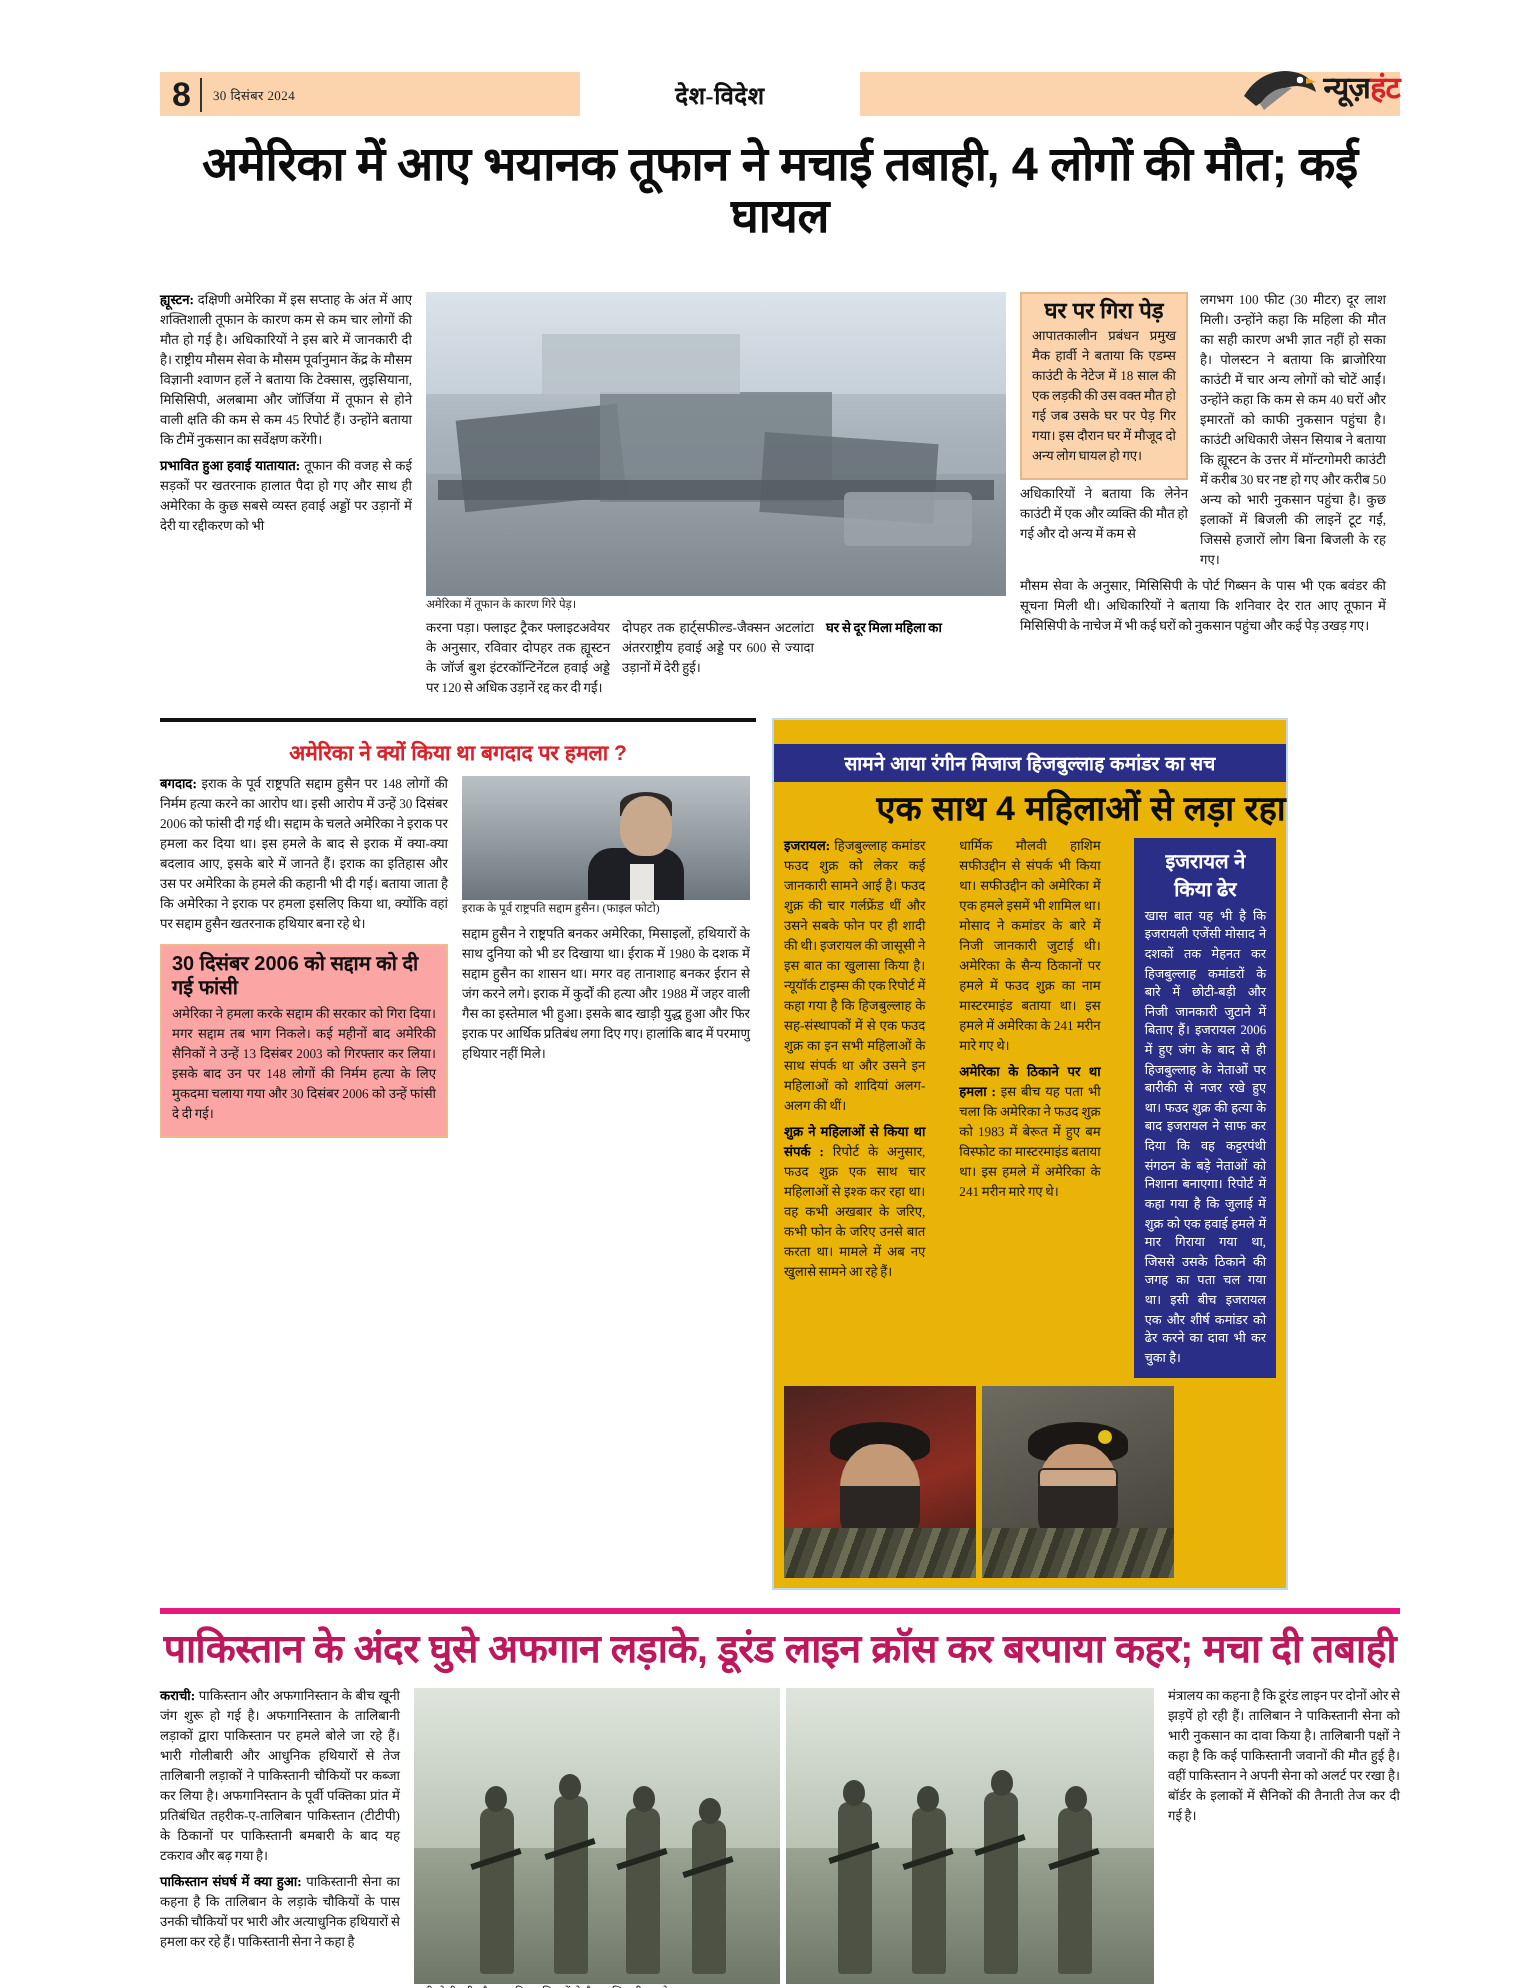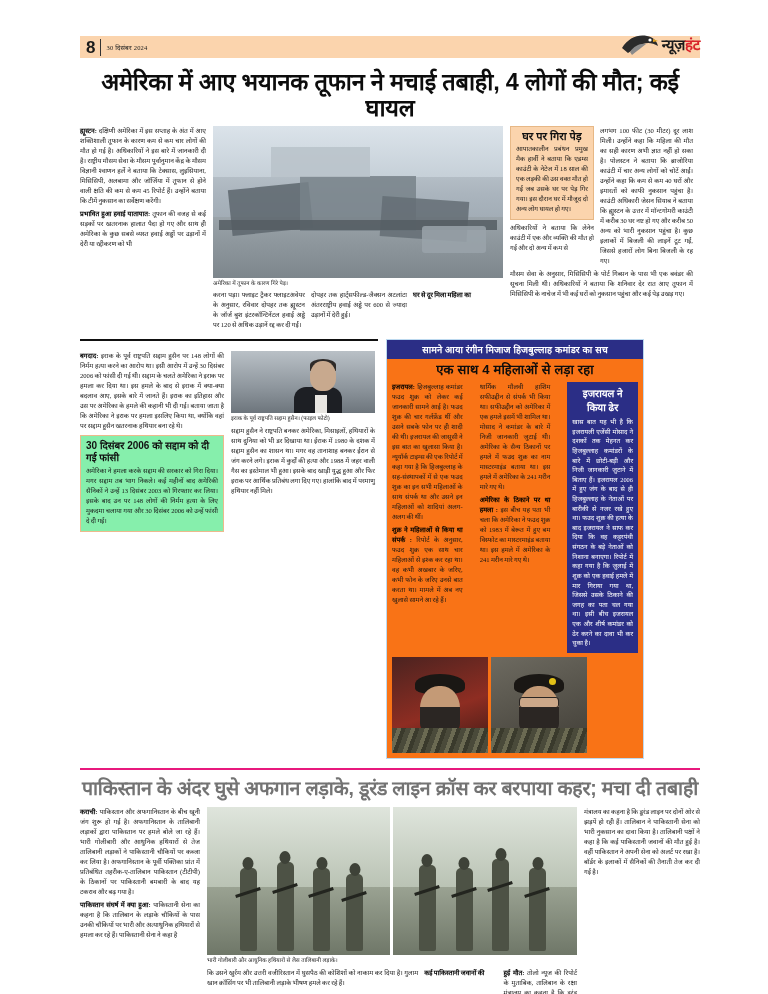--- a/index.html
+++ b/index.html
@@ -45,30 +45,30 @@
     flex:1 1 auto;background:#fbd4ad;height:22px;position:relative;
   }
   .logo-wrap{
     position:absolute;right:0;top:-8px;height:34px;display:flex;align-items:center;
   }
   .logo-bird{
     width:40px;height:26px;position:relative;margin-right:2px;
   }
   .logo-text{
     font-size:15px;font-weight:700;letter-spacing:-.3px;line-height:1;
-    font-family:Liberation Serif, serif;
+    font-family:Liberation Mono, monospace;
   }
   .logo-text .b1{color:#1b1b1b;}
   .logo-text .b2{color:#d8232a;}
 
   
   .h-main{
     font-family:"Liberation Sans","DejaVu Sans",sans-serif;
     font-weight:700;font-size:23.5px;line-height:1.12;color:#0c0c0c;
-    text-align:center;margin:7px 0 4px;letter-spacing:-.2px;
+    text-align:center;margin:7px 0 24px;letter-spacing:-.2px;
   }
   .ribbon{
     background:#14459b;color:#fff;text-align:center;
     font-family:"Liberation Sans","DejaVu Sans",sans-serif;
     font-weight:700;font-size:11px;padding:4px 4px 5px;line-height:1.1;
     border:1px solid #0d2f70;
   }
 
   
   .body-txt{
@@ -104,22 +104,22 @@
   }
   .boxhead .bt{
     font-family:"Liberation Sans","DejaVu Sans",sans-serif;
     font-weight:700;font-size:11px;color:#111;text-align:center;
     margin-bottom:2px;line-height:1.1;
   }
 
   
   .mid{display:flex;gap:8px;margin-top:9px;align-items:flex-start;}
   .mid-left{width:298px;}
-  .mid-right{width:258px;background:#f97316;border:1px solid #bcd9ef;
-    box-sizing:border-box;padding:0 0 5px;}
+  .mid-right{width:258px;background:#eab308;border:1px solid #bcd9ef;
+    box-sizing:border-box;padding:12px 0 5px;}
 
   .h-sec{
     font-family:"Liberation Sans","DejaVu Sans",sans-serif;
     font-weight:700;font-size:20px;line-height:1.12;color:#0c0c0c;
     text-align:center;letter-spacing:-.2px;
   }
   .h-sub-red{
     font-family:"Liberation Sans","DejaVu Sans",sans-serif;
     font-weight:700;font-size:10.5px;color:#d8232a;text-align:center;
     margin-top:3px;
@@ -133,37 +133,37 @@
     width:144px;height:62px;position:relative;overflow:hidden;
     background:linear-gradient(180deg,#9fa6ad,#7a828a);
   }
   .sp-bg{position:absolute;inset:0;background:linear-gradient(180deg,#b9c0c6 0%,#8d959c 60%,#6d757c 100%);}
   .sp-head{position:absolute;left:55%;top:16%;width:26px;height:30px;border-radius:48% 48% 42% 42%;background:#c8a98e;}
   .sp-hair{position:absolute;left:55%;top:13%;width:26px;height:12px;border-radius:50% 50% 0 0;background:#2e2a28;}
   .sp-body{position:absolute;left:44%;bottom:0;width:48px;height:26px;background:#1d1f24;border-radius:12px 12px 0 0;}
   .sp-shirt{position:absolute;left:58%;bottom:0;width:12px;height:18px;background:#e8e6e2;}
 
   .orangebox{
-    background:#86efac;border:1px solid #edba8c;padding:4px 5px 5px;
+    background:#fca5a5;border:1px solid #edba8c;padding:4px 5px 5px;
     box-sizing:border-box;margin-top:4px;
   }
   .orangebox .obt{
     font-family:"Liberation Sans","DejaVu Sans",sans-serif;
     font-weight:700;font-size:10px;color:#111;line-height:1.15;margin-bottom:3px;
   }
 
   .blue-ribbon{
     background:#2b2e86;color:#fff;text-align:center;
     font-family:"Liberation Sans","DejaVu Sans",sans-serif;
     font-weight:700;font-size:9.5px;padding:3px 4px;letter-spacing:.1px;
   }
   .h-sec2{
     font-family:"Liberation Sans","DejaVu Sans",sans-serif;
-    font-weight:700;font-size:13px;line-height:1.15;color:#0c0c0c;
-    text-align:center;letter-spacing:.2px;margin-top:4px;
+    font-weight:700;font-size:17px;line-height:1.15;color:#0c0c0c;
+    text-align:right;letter-spacing:.2px;margin-top:4px;
   }
   .mr-cols{display:flex;gap:17px;padding:0 5px;margin-top:4px;}
   .mr-cols .rc{width:96px;}
 
   .navybox{
     background:#2b2e86;color:#fff;padding:4px 5px 5px;box-sizing:border-box;
   }
   .navybox .nbt{
     font-family:"Liberation Sans","DejaVu Sans",sans-serif;
     font-weight:700;font-size:10px;text-align:center;margin-bottom:3px;
@@ -185,21 +185,21 @@
   .beret-dot{position:absolute;left:60%;top:22%;width:7px;height:7px;border-radius:50%;background:#e3c117;}
   .glasses{position:absolute;left:50%;top:42%;transform:translateX(-50%);
     width:38px;height:9px;border:1.3px solid #2b2623;border-radius:3px;background:rgba(255,255,255,.14);}
   .uniform{position:absolute;left:0;bottom:0;width:100%;height:26%;
     background:repeating-linear-gradient(110deg,#4a4a3a 0 5px,#6b6a52 5px 9px,#3a3a2c 9px 13px);}
 
   
   .divider{height:2.5px;background:#e8197d;margin:9px 0 8px;}
   .h-bottom{
     font-family:"Liberation Sans","DejaVu Sans",sans-serif;
-    font-weight:700;font-size:19.5px;line-height:1.12;color:#737373;
+    font-weight:700;font-size:19.5px;line-height:1.12;color:#be185d;
     text-align:center;letter-spacing:-.2px;
   }
   .bot{display:flex;gap:7px;margin-top:7px;}
   .bot .b1{width:120px;}
   .bot .b2{width:370px;}
   .bot .b3{width:116px;}
   .bot-photos{display:flex;gap:3px;}
   .bphoto{height:148px;position:relative;overflow:hidden;
     background:linear-gradient(180deg,#c9d2c4,#8d978a);}
   .bphoto .bsky{position:absolute;inset:0 0 45% 0;background:linear-gradient(180deg,#dfe5dc,#b9c2b3);}
@@ -216,20 +216,23 @@
 <body>
 
 <div class="page">
   <div class="inner">
 
     <div class="masthead">
       <div class="mh-left">
         <span class="pg-num">8</span>
         <span class="pg-date">30 दिसंबर 2024</span>
       </div>
+      <div class="mh-mid">
+        <span>देश-विदेश</span>
+      </div>
       <div class="mh-right">
         <div class="logo-wrap">
           <span class="logo-bird">
             <svg width="40" height="26" viewBox="0 0 40 26">
               <path d="M2 16 C8 6, 18 2, 27 4 C33 5, 37 9, 38 14 C33 11, 28 10, 23 12 C18 14, 13 18, 8 21 Z" fill="#2b2b2b"></path>
               <path d="M10 20 C14 14, 20 11, 26 12 C22 15, 17 19, 12 23 Z" fill="#8a8a8a"></path>
               <circle cx="30" cy="8" r="1.6" fill="#fff"></circle>
               <path d="M33 7 L38 9 L33 10 Z" fill="#e0a020"></path>
             </svg>
           </span>
@@ -288,20 +291,21 @@
             <p class="body-txt" style="margin:0;">लगभग 100 फीट (30 मीटर) दूर लाश मिली। उन्होंने कहा कि महिला की मौत का सही कारण अभी ज्ञात नहीं हो सका है। पोलस्टन ने बताया कि ब्राजोरिया काउंटी में चार अन्य लोगों को चोटें आईं। उन्होंने कहा कि कम से कम 40 घरों और इमारतों को काफी नुकसान पहुंचा है। काउंटी अधिकारी जेसन सियाब ने बताया कि ह्यूस्टन के उत्तर में मॉन्टगोमरी काउंटी में करीब 30 घर नष्ट हो गए और करीब 50 अन्य को भारी नुकसान पहुंचा है। कुछ इलाकों में बिजली की लाइनें टूट गईं, जिससे हजारों लोग बिना बिजली के रह गए।</p>
           </div>
         </div>
         <p class="body-txt" style="margin:3px 0 0;">मौसम सेवा के अनुसार, मिसिसिपी के पोर्ट गिब्सन के पास भी एक बवंडर की सूचना मिली थी। अधिकारियों ने बताया कि शनिवार देर रात आए तूफान में मिसिसिपी के नाचेज में भी कई घरों को नुकसान पहुंचा और कई पेड़ उखड़ गए।</p>
       </div>
     </div>
 
     <div class="mid">
 
       <div class="mid-left rule-top" style="padding-top:5px;">
+        <div class="h-sub-red">अमेरिका ने क्यों किया था बगदाद पर हमला ?</div>
 
         <div class="mid-cols">
           <div class="mc">
             <p class="body-txt" style="margin:0;">
               <b>बगदाद:</b>
               <span>इराक के पूर्व राष्ट्रपति सद्दाम हुसैन पर 148 लोगों की निर्मम हत्या करने का आरोप था। इसी आरोप में उन्हें 30 दिसंबर 2006 को फांसी दी गई थी। सद्दाम के चलते अमेरिका ने इराक पर हमला कर दिया था। इस हमले के बाद से इराक में क्या-क्या बदलाव आए, इसके बारे में जानते हैं। इराक का इतिहास और उस पर अमेरिका के हमले की कहानी भी दी गई। बताया जाता है कि अमेरिका ने इराक पर हमला इसलिए किया था, क्योंकि वहां पर सद्दाम हुसैन खतरनाक हथियार बना रहे थे।</span>
             </p>
             <div class="orangebox">
               <div class="obt">30 दिसंबर 2006 को सद्दाम को दी गई फांसी</div>
               <p class="body-txt" style="margin:0;">अमेरिका ने हमला करके सद्दाम की सरकार को गिरा दिया। मगर सद्दाम तब भाग निकले। कई महीनों बाद अमेरिकी सैनिकों ने उन्हें 13 दिसंबर 2003 को गिरफ्तार कर लिया। इसके बाद उन पर 148 लोगों की निर्मम हत्या के लिए मुकदमा चलाया गया और 30 दिसंबर 2006 को उन्हें फांसी दे दी गई।</p>

